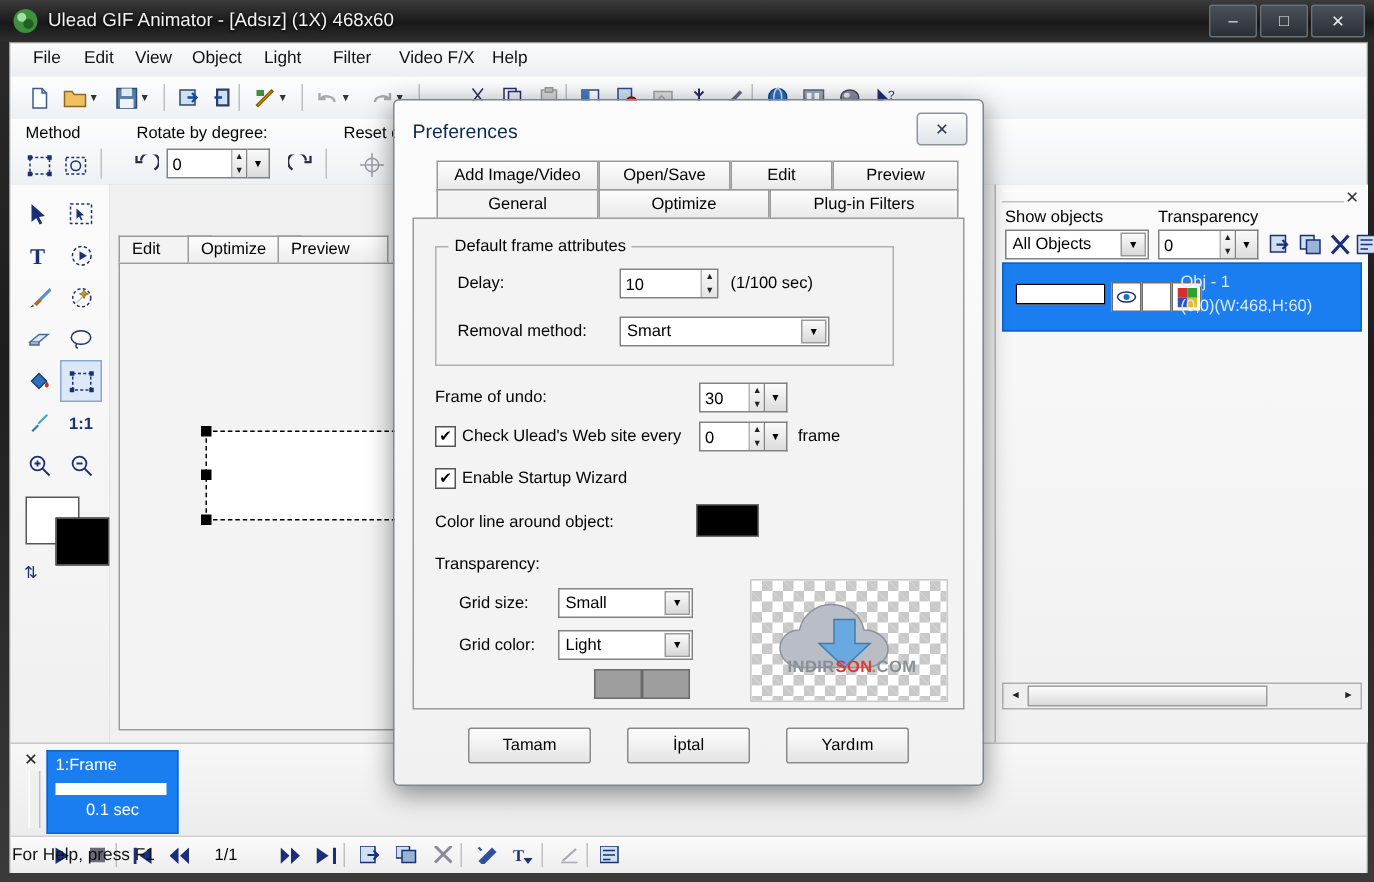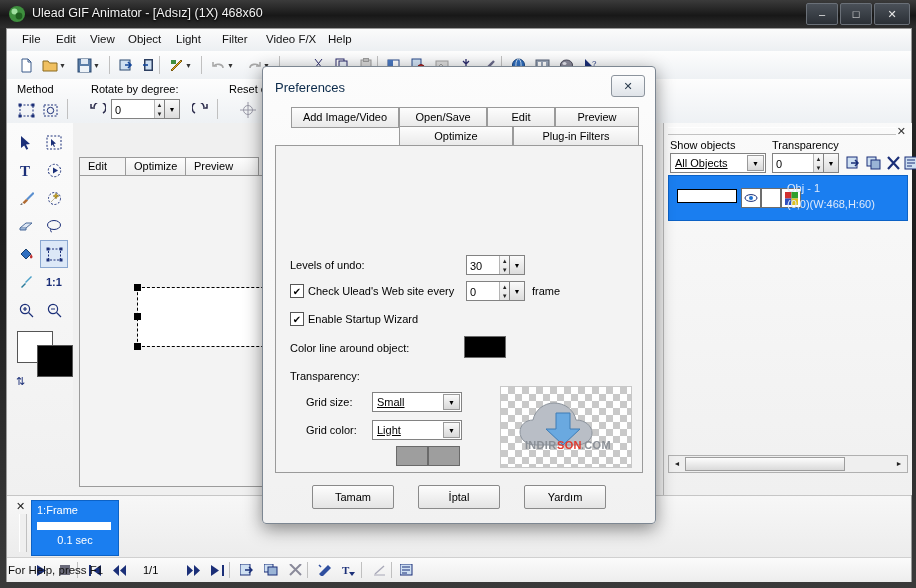--- a/index.html
+++ b/index.html
@@ -124,21 +124,21 @@
   .ptab{position:absolute;height:19px;border:1px solid #9a9a9a;font-size:11px;line-height:18px;
      text-align:center;background:linear-gradient(180deg,#fdfdfd,#e9e9e9);}
   .ptab.active{background:#f3f3f3;border-bottom:1px solid #f3f3f3;}
   .page{position:absolute;left:2px;top:38px;width:366px;height:326px;background:#f3f3f3;
      border:1px solid #9a9a9a;}
   .group{position:absolute;border:1px solid #b0b0b0;}
   .group-cap{position:absolute;background:#f3f3f3;padding:0 4px;font-size:11px;top:-7px;left:8px;}
   .lbl{position:absolute;font-size:11px;}
   .combo{position:absolute;height:18px;background:#fff;border:1px solid #828282;display:flex;
      align-items:center;font-size:11px;}
-  .combo span{padding-left:4px;text-decoration:underline;}
+  .combo span{padding-left:4px;}
   .combo .arrow{position:absolute;right:1px;top:1px;width:15px;height:14px;
      background:linear-gradient(180deg,#fafafa,#d8d8d8);border:1px solid #9a9a9a;
      display:flex;align-items:center;justify-content:center;font-size:7px;}
   .chk{position:absolute;width:12px;height:12px;background:#fff;border:1px solid #555;
      display:flex;align-items:center;justify-content:center;font-size:10px;color:#000;}
   .colorbox{position:absolute;width:40px;height:20px;background:#000;border:1px solid #6a6a6a;}
   .graybox{position:absolute;width:30px;height:18px;background:#9e9e9e;border:1px solid #6a6a6a;}
   .checkerboard{position:absolute;width:130px;height:80px;border:1px solid #c8c8c8;
      background-image:linear-gradient(45deg,#c9c9c9 25%,transparent 25%,transparent 75%,#c9c9c9 75%),
                       linear-gradient(45deg,#c9c9c9 25%,transparent 25%,transparent 75%,#c9c9c9 75%);
@@ -645,27 +645,45 @@
     <div class="dlg-title">Preferences</div>
     <div class="dlg-close">✕</div>
 
     <div class="dlg-body">
 
       <div class="ptab" style="left:18px;top:0;width:106px">Add Image/Video</div>
       <div class="ptab" style="left:126px;top:0;width:86px">Open/Save</div>
       <div class="ptab" style="left:214px;top:0;width:66px">Edit</div>
       <div class="ptab" style="left:282px;top:0;width:82px">Preview</div>
 
+      <div class="ptab active" style="left:18px;top:19px;width:106px">General</div>
       <div class="ptab" style="left:126px;top:19px;width:112px">Optimize</div>
       <div class="ptab" style="left:240px;top:19px;width:124px">Plug-in Filters</div>
 
       <div class="page">
 
-
-        <div class="lbl" style="left:14px;top:113px">Levels of undo:</div>
+        <div class="group" style="left:14px;top:18px;width:304px;height:78px">
+          <div class="group-cap">Default frame attributes</div>
+          <div class="lbl" style="left:14px;top:18px">Delay:</div>
+          <div class="spin" style="left:122px;top:14px;width:64px">
+            <input value="10" style="">
+            <div class="spin-arrows">
+                  <div>▲</div>
+                  <div>▼</div>
+                </div>
+          </div>
+          <div class="lbl" style="left:196px;top:18px">(1/100 sec)</div>
+          <div class="lbl" style="left:14px;top:50px">Removal method:</div>
+          <div class="combo" style="left:122px;top:46px;width:138px">
+            <span>Smart</span>
+            <div class="arrow">▼</div>
+          </div>
+        </div>
+
+        <div class="lbl" style="left:14px;top:113px">Frame of undo:</div>
         <div class="spin" style="left:190px;top:109px;width:42px">
           <input value="30" style="">
           <div class="spin-arrows">
                 <div>▲</div>
                 <div>▼</div>
               </div>
         </div>
         <div class="dropbtn" style="position:absolute;left:234px;top:109px">▼</div>
 
         <div class="chk" style="left:14px;top:138px">✔</div>

